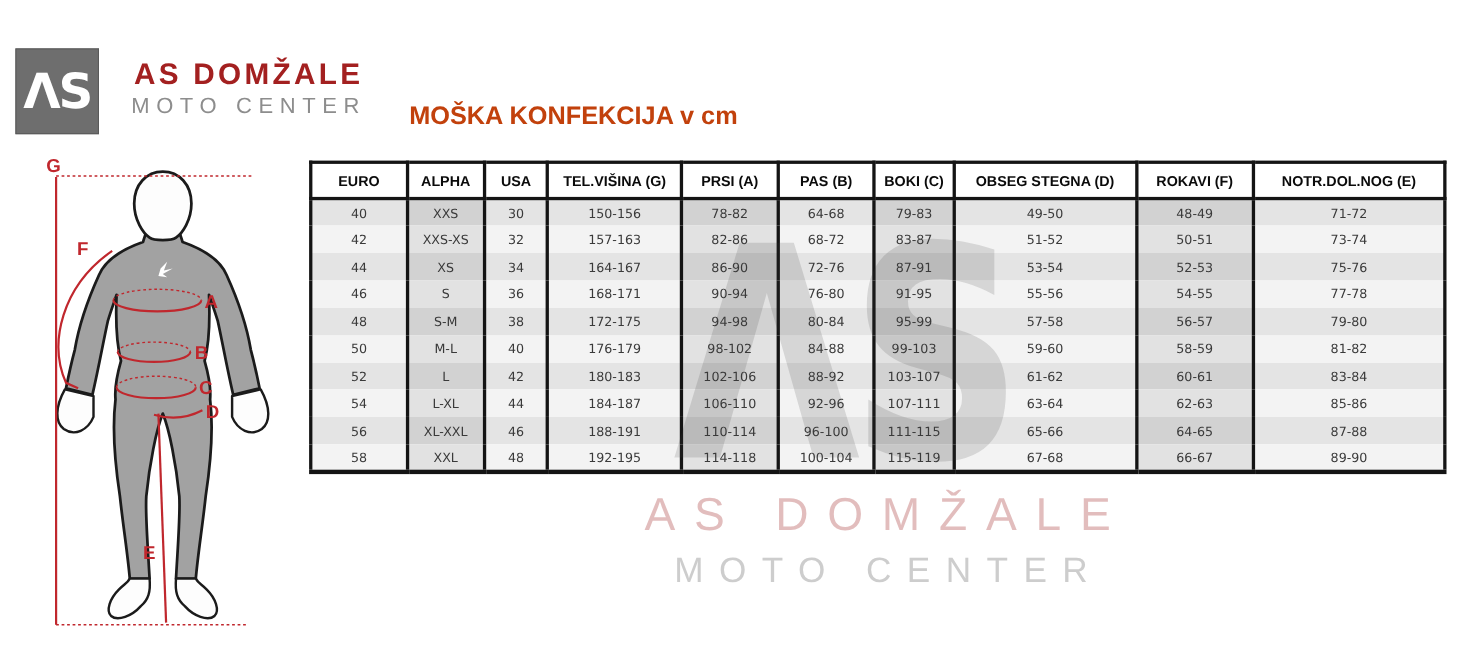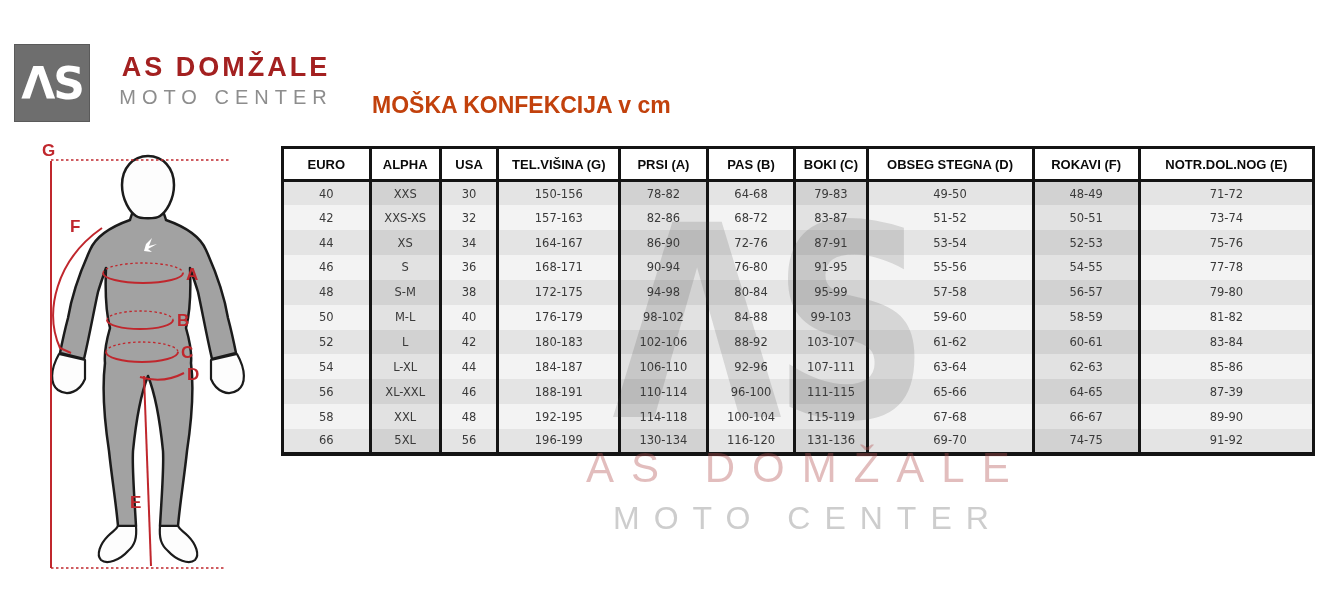--- a/index.html
+++ b/index.html
@@ -254,44 +254,32 @@
       <tr>
         <td>56</td>
         <td class="shaded">XL-XXL</td>
         <td>46</td>
         <td>188-191</td>
         <td class="shaded">110-114</td>
         <td>96-100</td>
         <td class="shaded">111-115</td>
         <td>65-66</td>
         <td class="shaded">64-65</td>
-        <td>87-39</td>
+        <td>87-88</td>
       </tr>
       <tr>
         <td>58</td>
         <td class="shaded">XXL</td>
         <td>48</td>
         <td>192-195</td>
         <td class="shaded">114-118</td>
         <td>100-104</td>
         <td class="shaded">115-119</td>
         <td>67-68</td>
         <td class="shaded">66-67</td>
         <td>89-90</td>
       </tr>
-      <tr>
-        <td>66</td>
-        <td class="shaded">5XL</td>
-        <td>56</td>
-        <td>196-199</td>
-        <td class="shaded">130-134</td>
-        <td>116-120</td>
-        <td class="shaded">131-136</td>
-        <td>69-70</td>
-        <td class="shaded">74-75</td>
-        <td>91-92</td>
-      </tr>
     </tbody>
 </table>
 
 <div class="wm wm-glyph">ΛS</div>
 <div class="wm wm-line1">AS DOMŽALE</div>
 <div class="wm wm-line2">MOTO CENTER</div>
 
 </body></html>

